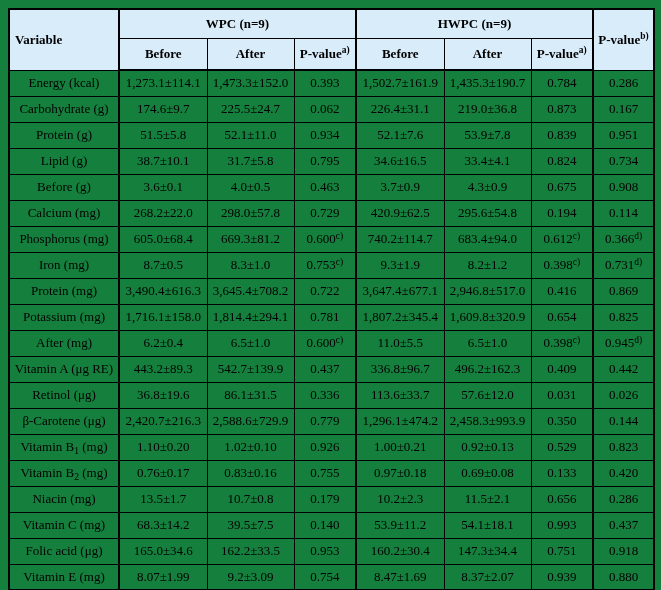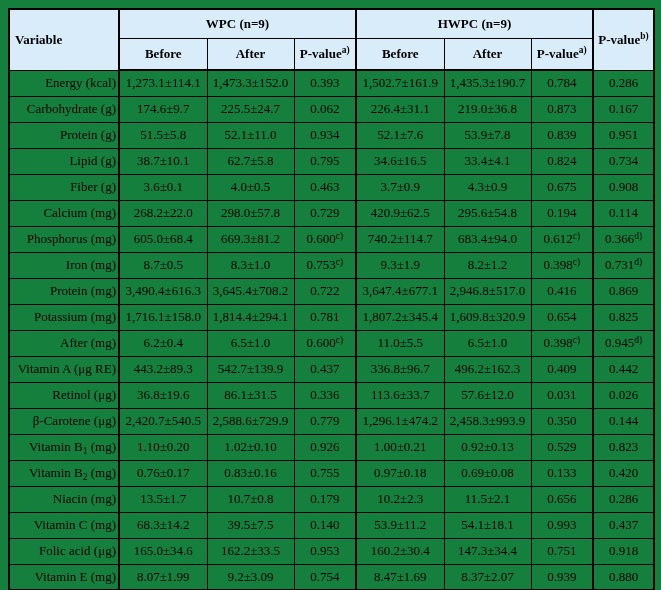--- a/index.html
+++ b/index.html
@@ -38,21 +38,21 @@
     text-align: center;
     vertical-align: middle;
   }
   table.nutri thead tr.top th { height: 29px; }
   table.nutri thead tr.sub th { height: 32px; border-bottom: 2.2px solid #000000; }
   th.var-head {
     text-align: left !important;
     padding-left: 5px !important;
   }
   td { text-align: center; height: 26px; vertical-align: middle; }
-  td.var { text-align: right; padding-left: 5px; }
+  td.var { text-align: center; padding-left: 5px; }
   .group-start { border-left-width: 2px !important; }
   sup {
     font-size: 9.5px;
     line-height: 0;
     vertical-align: baseline;
     position: relative;
     top: -4.5px;
   }
   sub {
     font-size: 9.5px;
@@ -120,29 +120,29 @@
           <td><span>52.1±11.0</span></td>
           <td><span>0.934</span></td>
           <td class="group-start"><span>52.1±7.6</span></td>
           <td><span>53.9±7.8</span></td>
           <td><span>0.839</span></td>
           <td class="group-start"><span>0.951</span></td>
         </tr>
         <tr>
           <td class="var"><span>Lipid (g)</span></td>
           <td class="group-start"><span>38.7±10.1</span></td>
-          <td><span>62.7±5.8</span></td>
+          <td><span>31.7±5.8</span></td>
           <td><span>0.795</span></td>
           <td class="group-start"><span>34.6±16.5</span></td>
           <td><span>33.4±4.1</span></td>
           <td><span>0.824</span></td>
           <td class="group-start"><span>0.734</span></td>
         </tr>
         <tr>
-          <td class="var"><span>Fiber (g)</span></td>
+          <td class="var"><span>Before (g)</span></td>
           <td class="group-start"><span>3.6±0.1</span></td>
           <td><span>4.0±0.5</span></td>
           <td><span>0.463</span></td>
           <td class="group-start"><span>3.7±0.9</span></td>
           <td><span>4.3±0.9</span></td>
           <td><span>0.675</span></td>
           <td class="group-start"><span>0.908</span></td>
         </tr>
         <tr>
           <td class="var"><span>Calcium (mg)</span></td>
@@ -219,21 +219,21 @@
           <td class="group-start"><span>36.8±19.6</span></td>
           <td><span>86.1±31.5</span></td>
           <td><span>0.336</span></td>
           <td class="group-start"><span>113.6±33.7</span></td>
           <td><span>57.6±12.0</span></td>
           <td><span>0.031</span></td>
           <td class="group-start"><span>0.026</span></td>
         </tr>
         <tr>
           <td class="var"><span>β-Carotene (μg)</span></td>
-          <td class="group-start"><span>2,420.7±540.5</span></td>
+          <td class="group-start"><span>2,420.7±216.3</span></td>
           <td><span>2,588.6±729.9</span></td>
           <td><span>0.779</span></td>
           <td class="group-start"><span>1,296.1±474.2</span></td>
           <td><span>2,458.3±993.9</span></td>
           <td><span>0.350</span></td>
           <td class="group-start"><span>0.144</span></td>
         </tr>
         <tr>
           <td class="var"><span>Vitamin B</span><sub>1</sub><span> (mg)</span></td>
           <td class="group-start"><span>1.10±0.20</span></td>

